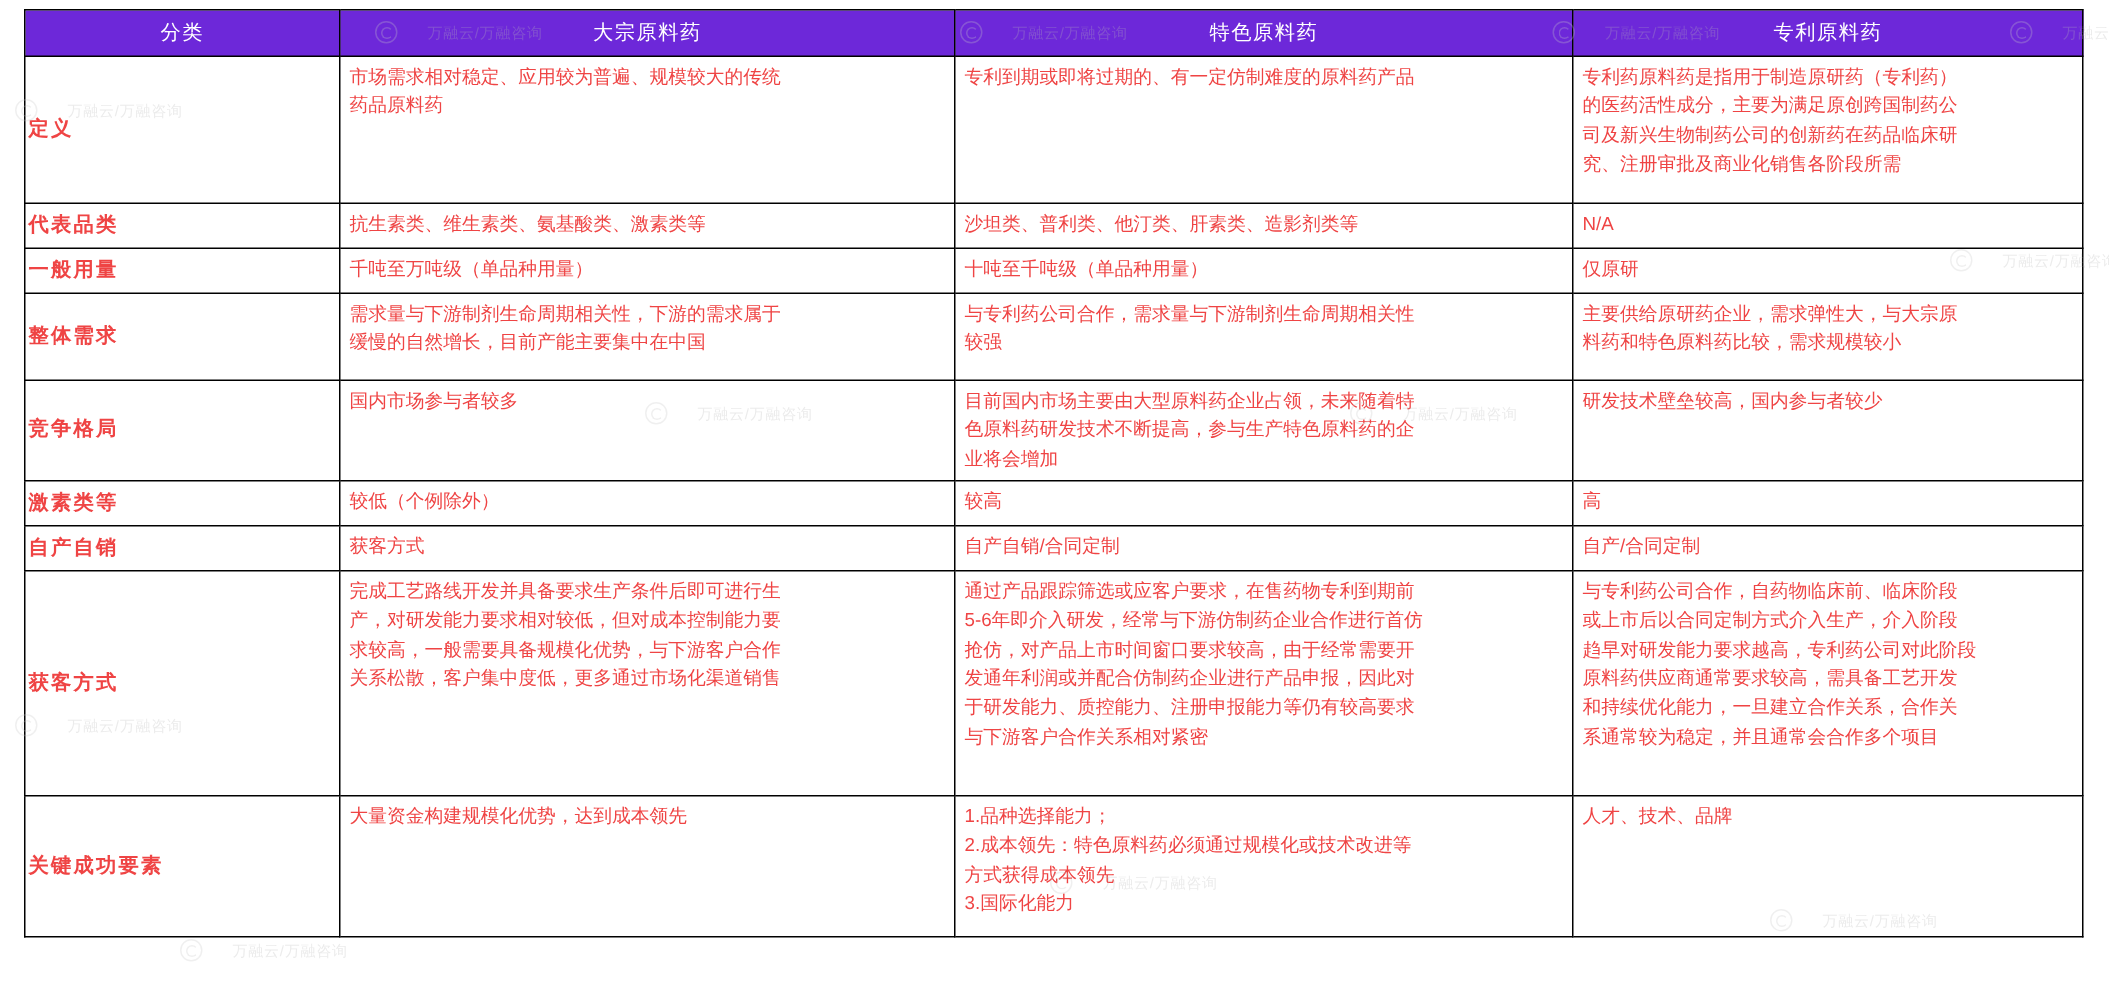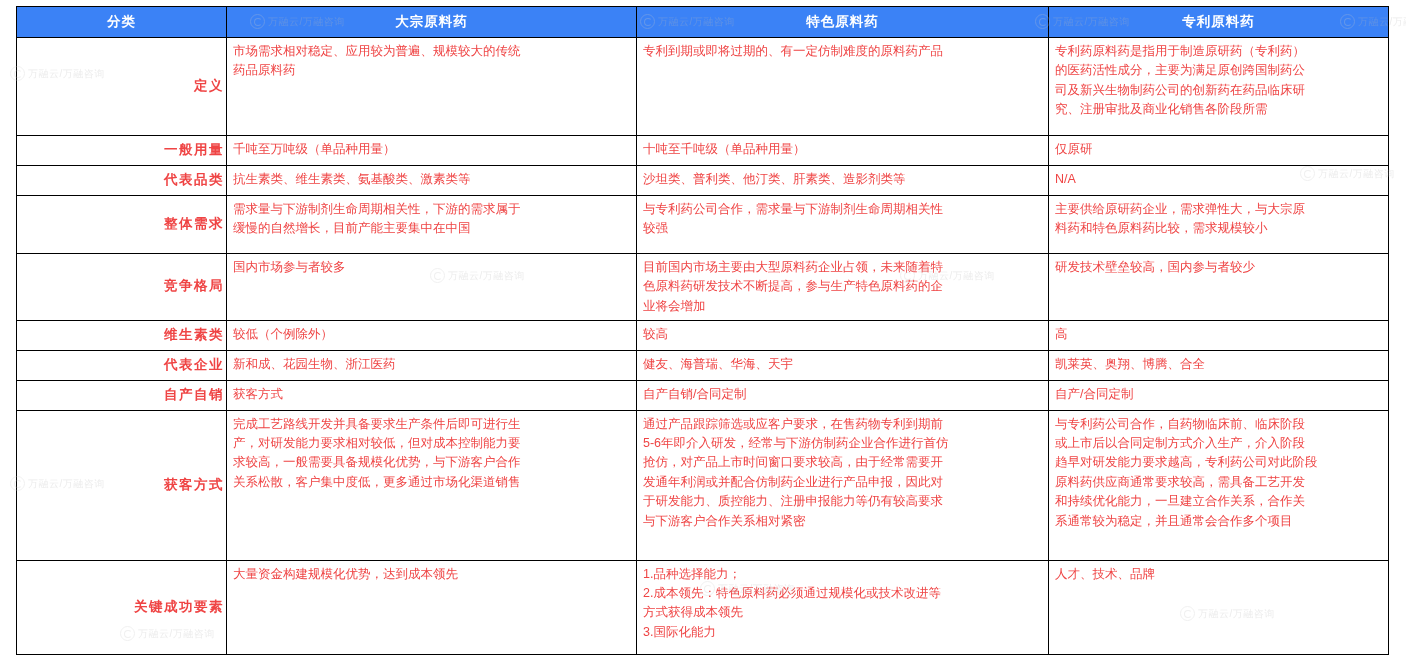--- a/index.html
+++ b/index.html
@@ -37,32 +37,32 @@
   table.matrix td {
     border: 1px solid #000000;
     vertical-align: top;
     padding: 4px 5px 4px 6px;
     font-size: 12.5px;
     line-height: 1.55;
     color: #ef4444;
     word-break: break-all;
   }
   table.matrix thead th {
-    background: #3b82f6;
+    background: #6d28d9;
     color: #ffffff;
     text-align: center;
     vertical-align: middle;
-    font-weight: bold;
+    font-weight: normal;
     font-size: 13.5px;
     letter-spacing: 1px;
     height: 26px;
     padding: 2px 0;
   }
   table.matrix td.rowhead {
-    text-align: right;
+    text-align: left;
     vertical-align: middle;
     font-weight: bold;
     font-size: 13.5px;
     letter-spacing: 1.5px;
     padding: 4px 2px;
   }
   .cell-text {
     display: block;
     white-space: pre-line;
   }
@@ -70,21 +70,21 @@
   .wm-layer {
     position: absolute;
     inset: 0;
     pointer-events: none;
     z-index: 3;
   }
   .wm {
     position: absolute;
     display: flex;
     align-items: center;
-    gap: 3px;
+    gap: 20px;
     opacity: 0.28;
     color: #b9b9b9;
     font-size: 10px;
     white-space: nowrap;
     letter-spacing: 0.5px;
   }
   .wm .wmark {
     width: 13px;
     height: 13px;
     border-radius: 50%;
@@ -135,42 +135,42 @@
         <td>
             <span class="cell-text">专利到期或即将过期的、有一定仿制难度的原料药产品</span>
           </td>
         <td>
             <span class="cell-text">专利药原料药是指用于制造原研药（专利药）
 的医药活性成分，主要为满足原创跨国制药公
 司及新兴生物制药公司的创新药在药品临床研
 究、注册审批及商业化销售各阶段所需</span>
           </td>
       </tr>
+      <tr style="height:26px;">
+        <td class="rowhead">代表品类</td>
+        <td>
+            <span class="cell-text">抗生素类、维生素类、氨基酸类、激素类等</span>
+          </td>
+        <td>
+            <span class="cell-text">沙坦类、普利类、他汀类、肝素类、造影剂类等</span>
+          </td>
+        <td>
+            <span class="cell-text">N/A</span>
+          </td>
+      </tr>
       <tr style="height:24px;">
         <td class="rowhead">一般用量</td>
         <td>
             <span class="cell-text">千吨至万吨级（单品种用量）</span>
           </td>
         <td>
             <span class="cell-text">十吨至千吨级（单品种用量）</span>
           </td>
         <td>
             <span class="cell-text">仅原研</span>
-          </td>
-      </tr>
-      <tr style="height:26px;">
-        <td class="rowhead">代表品类</td>
-        <td>
-            <span class="cell-text">抗生素类、维生素类、氨基酸类、激素类等</span>
-          </td>
-        <td>
-            <span class="cell-text">沙坦类、普利类、他汀类、肝素类、造影剂类等</span>
-          </td>
-        <td>
-            <span class="cell-text">N/A</span>
           </td>
       </tr>
       <tr style="height:58px;">
         <td class="rowhead">整体需求</td>
         <td>
             <span class="cell-text">需求量与下游制剂生命周期相关性，下游的需求属于
 缓慢的自然增长，目前产能主要集中在中国</span>
           </td>
         <td>
             <span class="cell-text">与专利药公司合作，需求量与下游制剂生命周期相关性
@@ -189,41 +189,29 @@
         <td>
             <span class="cell-text">目前国内市场主要由大型原料药企业占领，未来随着特
 色原料药研发技术不断提高，参与生产特色原料药的企
 业将会增加</span>
           </td>
         <td>
             <span class="cell-text">研发技术壁垒较高，国内参与者较少</span>
           </td>
       </tr>
       <tr style="height:24px;">
-        <td class="rowhead">维生素类</td>
+        <td class="rowhead">激素类等</td>
         <td>
             <span class="cell-text">较低（个例除外）</span>
           </td>
         <td>
             <span class="cell-text">较高</span>
           </td>
         <td>
             <span class="cell-text">高</span>
-          </td>
-      </tr>
-      <tr style="height:24px;">
-        <td class="rowhead">代表企业</td>
-        <td>
-            <span class="cell-text">新和成、花园生物、浙江医药</span>
-          </td>
-        <td>
-            <span class="cell-text">健友、海普瑞、华海、天宇</span>
-          </td>
-        <td>
-            <span class="cell-text">凯莱英、奥翔、博腾、合全</span>
           </td>
       </tr>
       <tr style="height:24px;">
         <td class="rowhead">自产自销</td>
         <td>
             <span class="cell-text">获客方式</span>
           </td>
         <td>
             <span class="cell-text">自产自销/合同定制</span>
           </td>

